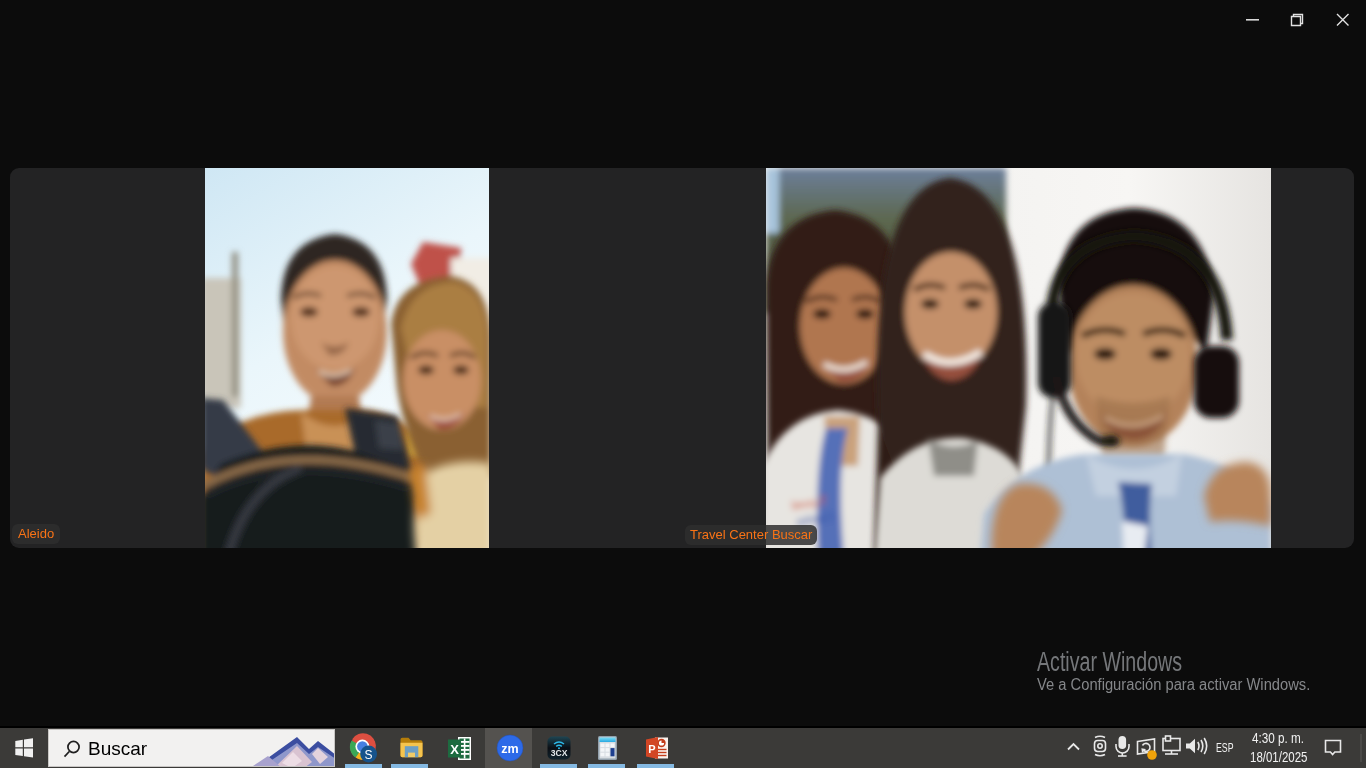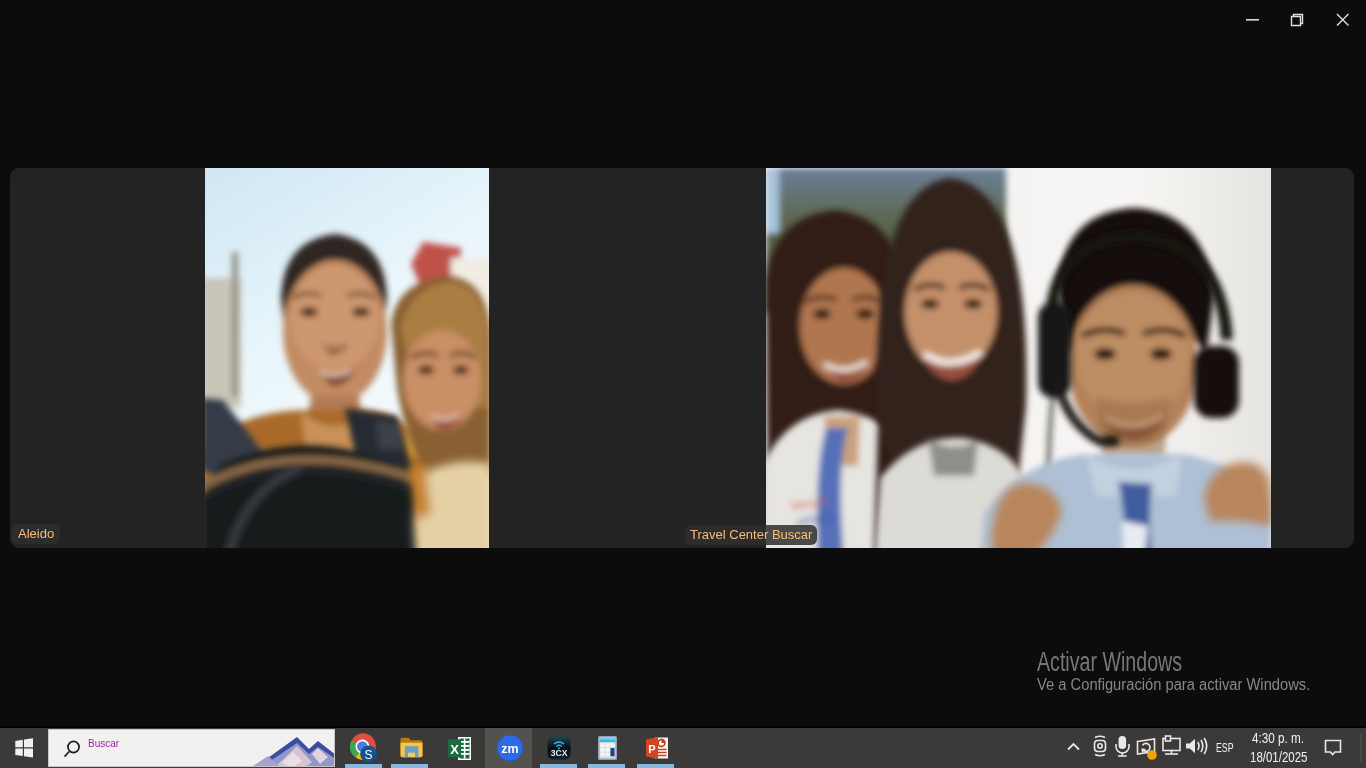--- a/index.html
+++ b/index.html
@@ -1,16 +1,16 @@
 <!DOCTYPE html>
 <html><head><meta charset="utf-8">
 <style>
 html,body{margin:0;padding:0;width:1366px;height:768px;background:#0c0c0c;overflow:hidden;font-family:"Liberation Sans",sans-serif;}
 .abs{position:absolute;}
-.lbl{position:absolute;height:20px;line-height:20px;background:rgba(46,46,46,.85);color:#fdba74;font-size:13px;padding:0 6px;border-radius:6px;}
+.lbl{position:absolute;height:20px;line-height:20px;background:rgba(46,46,46,.85);color:#f97316;font-size:13px;padding:0 6px;border-radius:6px;}
 </style></head>
 <body>
 
 <svg class="abs" style="left:1230px;top:0px" width="136" height="40" viewBox="0 0 136 40">
   <rect x="16" y="19" width="13" height="1.6" fill="#d9d9d9"></rect>
   <g stroke="#e2e2e2" stroke-width="1.4" fill="none">
     <path d="M61.5 16.5 h9 v9 h-9 z"></path>
     <path d="M63.5 16.5 v-2 h9 v9 h-2"></path>
   </g>
   <g stroke="#e2e2e2" stroke-width="1.4">
@@ -201,21 +201,21 @@
     <polygon points="15.3,20.5 22.8,20.5 22.8,28.1 15.3,26.9"></polygon>
     <polygon points="24,20.5 33,20.5 33,29.6 24,28.3"></polygon>
   </g>
 </svg>
 
 <div class="abs" style="left:48px;top:729px;width:287px;height:38px;background:#f2f1f0;border:1px solid #c8c6c4;box-sizing:border-box;overflow:hidden;">
   <svg class="abs" style="left:12px;top:8px" width="22" height="22" viewBox="0 0 22 22">
     <circle cx="12.5" cy="9" r="5.6" fill="none" stroke="#1f1f1f" stroke-width="1.7"></circle>
     <path d="M8.3 13.5 L3.5 18.6" stroke="#1f1f1f" stroke-width="1.7"></path>
   </svg>
-  <div class="abs" style="left:39px;top:8px;font-size:10px;color:#a21caf;">Buscar</div>
+  <div class="abs" style="left:39px;top:8px;font-size:19px;color:#000000;">Buscar</div>
   <svg class="abs" style="left:199px;top:0px" width="100" height="38" viewBox="0 0 100 38">
   <polygon points="6,38 49,7 61,19 70,11 88,25 88,38" fill="#3b4da0"></polygon>
   <polygon points="12,38 49,13 61,24 70,17 88,29 88,38" fill="#8f97cb"></polygon>
   <polygon points="26,38 49,16 64,32 56,38" fill="#d9c3d1"></polygon>
   <polygon points="34,33 45,22 54,31 44,38" fill="#eddde5"></polygon>
   <polygon points="64,24 70,18 80,27 72,34" fill="#e4d2dc"></polygon>
   <polygon points="2,38 20,26 34,38" fill="#a8a2ce"></polygon>
 </svg>
 </div>
 

